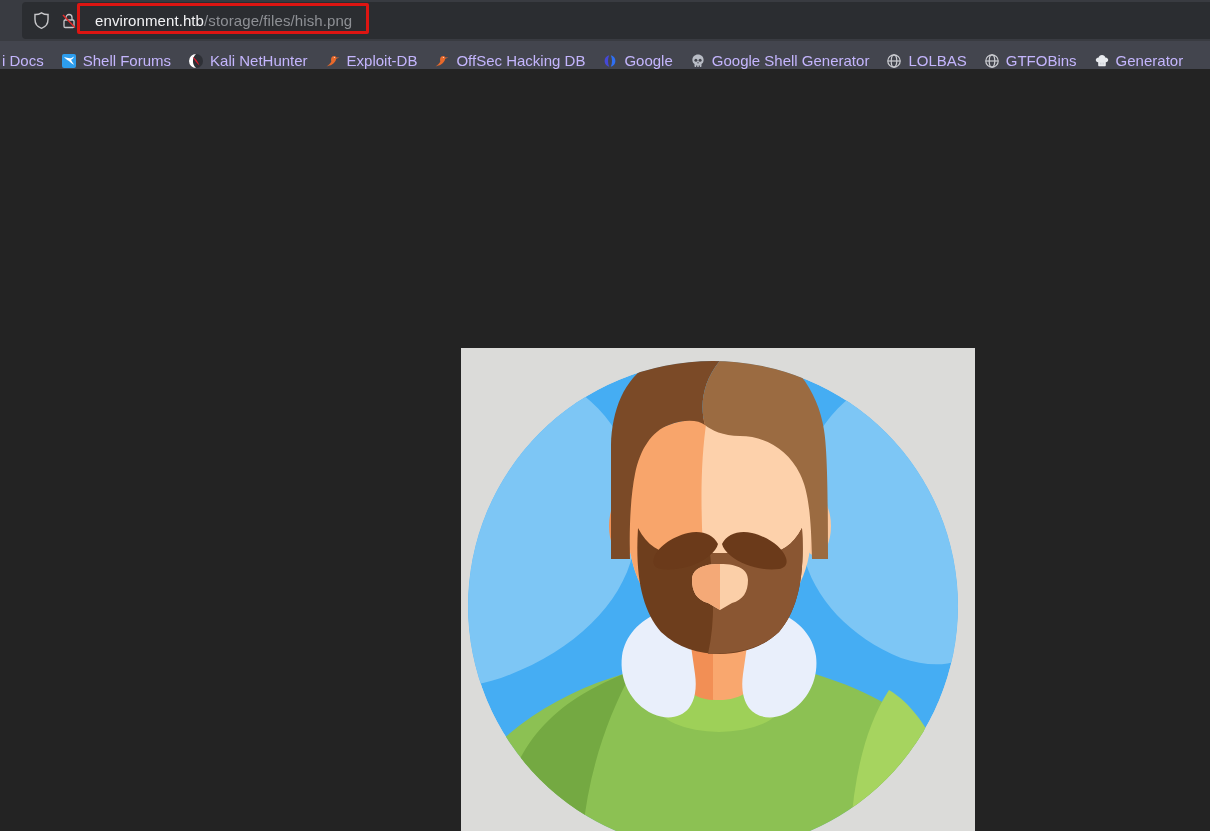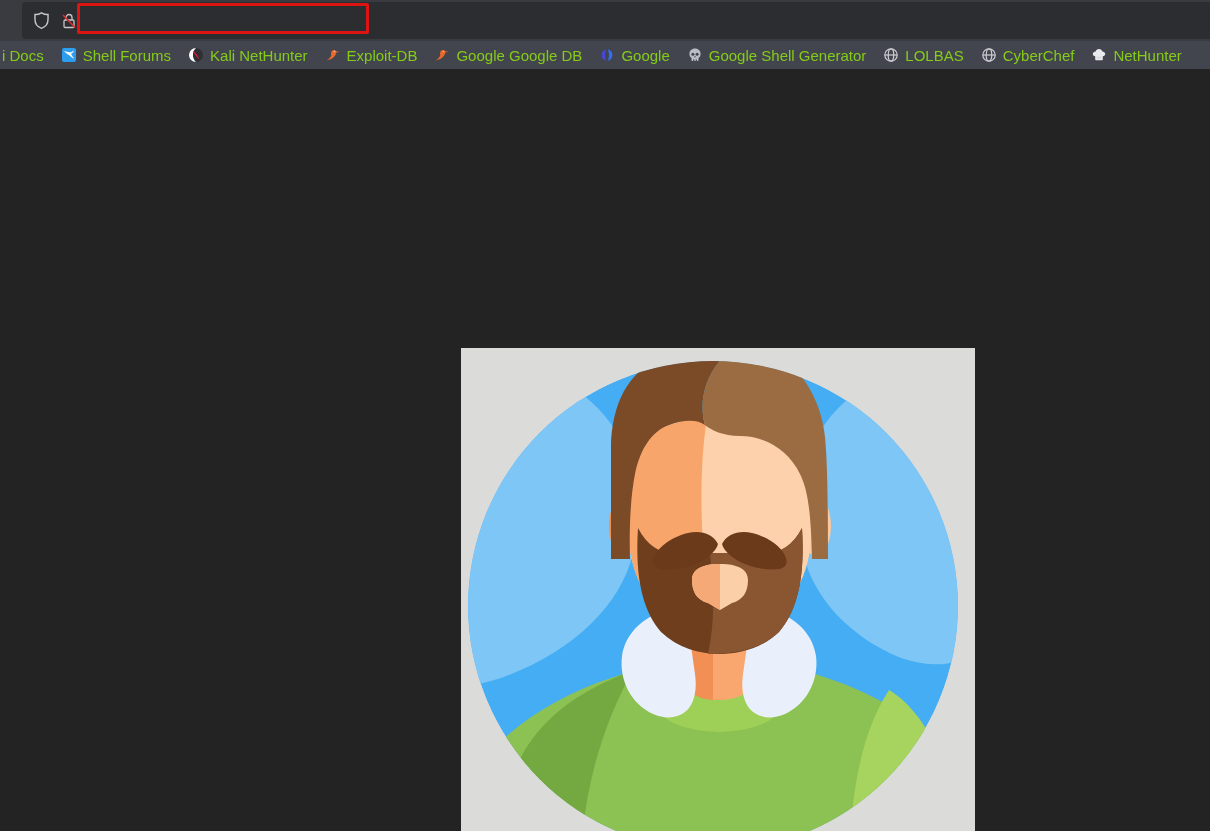--- a/index.html
+++ b/index.html
@@ -26,23 +26,23 @@
   .url-text .path{color:#8e9095;}
   .red-annotation{
     position:absolute;left:77px;top:3px;width:292px;height:31px;
     border:3px solid #dd1512;border-radius:2px;box-sizing:border-box;
     pointer-events:none;z-index:20;
   }
   
   .bookmarks{
     position:absolute;left:0;top:41px;width:1210px;height:28px;
     background:#43454e;
-    display:flex;align-items:center;gap:17px;
+    display:flex;align-items:flex-end;gap:17px;
     padding-left:2px;box-sizing:border-box;
-    font-size:15px;color:#84cc16;white-space:nowrap;
+    font-size:15px;color:#c4b5fd;white-space:nowrap;
   }
   .bm{display:inline-flex;align-items:center;gap:6px;flex:0 0 auto;}
   .bmicon{display:inline-flex;width:16px;height:16px;flex:0 0 auto;}
   
   .content{
     position:absolute;left:0;top:69px;width:1210px;height:762px;
     background:#232323;
   }
   .avatar{
     position:absolute;left:461px;top:279px;width:514px;height:512px;
@@ -58,20 +58,21 @@
         <path fill="none" stroke="#c6c6c9" stroke-width="1.2" d="M8 1.5 C9.8 2.6 11.8 3.1 13.5 3 L13.5 7 C13.5 10.8 11.3 13.5 8 14.6 C4.7 13.5 2.5 10.8 2.5 7 L2.5 3 C4.2 3.1 6.2 2.6 8 1.5 Z"></path>
       </svg>
     </span>
     <span class="icon">
       <svg width="18" height="18" viewBox="0 0 18 18">
         <rect x="4" y="8" width="10" height="7.5" rx="1.2" fill="none" stroke="#c6c6c9" stroke-width="1.3"></rect>
         <path d="M6 8 V5.5 A3 3 0 0 1 12 5.5 V8" fill="none" stroke="#c6c6c9" stroke-width="1.3"></path>
         <line x1="3" y1="3" x2="15" y2="15.5" stroke="#dd2b2b" stroke-width="1.6"></line>
       </svg>
     </span>
+    <span class="url-text"><span class="domain">environment.htb</span><span class="path">/storage/files/hish.png</span></span>
   </div>
   <div class="red-annotation"></div>
 </div>
 
 <div class="bookmarks">
 
   <div class="bm">
     <span class="bmlabel">i Docs</span>
   </div>
 
@@ -106,21 +107,21 @@
     <span class="bmlabel">Exploit-DB</span>
   </div>
 
   <div class="bm">
     <span class="bmicon">
       <svg width="16" height="16" viewBox="0 0 16 16">
         <path fill="#e8692b" d="M1.5 13.5 C3.5 12.8 5.5 12.5 7 11.5 C9.5 10 11 8 11.2 5.8 L14.5 4.6 L11.3 4.4 C10.5 2.8 8.6 2.5 7.3 3.6 C6 4.7 5.8 6.6 6.3 8.4 C5.4 10.5 3.5 12.2 1.5 13.5 Z"></path>
         <circle cx="9.3" cy="4.6" r="0.5" fill="#ffffff"></circle>
       </svg>
     </span>
-    <span class="bmlabel">Google Google DB</span>
+    <span class="bmlabel">OffSec Hacking DB</span>
   </div>
 
   <div class="bm">
     <span class="bmicon">
       <svg width="16" height="16" viewBox="0 0 16 16">
         <path fill="#4548d6" d="M7.2 2.2 C4.5 2.7 2.6 5.1 2.6 8 C2.6 10.9 4.5 13.3 7.2 13.8 C6.4 12 6 10 6 8 C6 6 6.4 4 7.2 2.2 Z"></path>
         <path fill="#2f6ff2" d="M8.8 2.2 C11.5 2.7 13.4 5.1 13.4 8 C13.4 10.9 11.5 13.3 8.8 13.8 C9.6 12 10 10 10 8 C10 6 9.6 4 8.8 2.2 Z"></path>
       </svg>
     </span>
     <span class="bmlabel">Google</span>
@@ -154,31 +155,31 @@
   <div class="bm">
     <span class="bmicon">
       <svg width="16" height="16" viewBox="0 0 16 16">
         <g fill="none" stroke="#cdced3" stroke-width="1.2">
           <circle cx="8" cy="8" r="6.2"></circle>
           <ellipse cx="8" cy="8" rx="2.8" ry="6.2"></ellipse>
           <path d="M1.8 8 H14.2"></path>
         </g>
       </svg>
     </span>
-    <span class="bmlabel">CyberChef</span>
+    <span class="bmlabel">GTFOBins</span>
   </div>
 
   <div class="bm">
     <span class="bmicon">
       <svg width="16" height="16" viewBox="0 0 16 16">
         <path fill="#e8eaee" d="M4.2 9.2 C2.5 9.2 1.4 7.8 1.9 6.3 C2.3 5.2 3.3 4.6 4.4 4.8 C4.9 3.1 6.3 2 8 2 C9.7 2 11.1 3.1 11.6 4.8 C12.7 4.6 13.7 5.2 14.1 6.3 C14.6 7.8 13.5 9.2 11.8 9.2 L11.8 12.2 C11.8 12.8 11.4 13.2 10.8 13.2 L5.2 13.2 C4.6 13.2 4.2 12.8 4.2 12.2 Z"></path>
         <path stroke="#c6c9d2" stroke-width="0.8" fill="none" d="M6.4 9.6 L6.4 11.6 M8 9.6 L8 11.6 M9.6 9.6 L9.6 11.6"></path>
       </svg>
     </span>
-    <span class="bmlabel">NetHunter</span>
+    <span class="bmlabel">Generator</span>
   </div>
 
 </div>
 
 <div class="content">
   <div class="avatar">
     <svg width="514" height="512" viewBox="0 0 514 512">
       <defs>
         <clipPath id="circleClip">
             <circle cx="252" cy="258" r="245"></circle>

